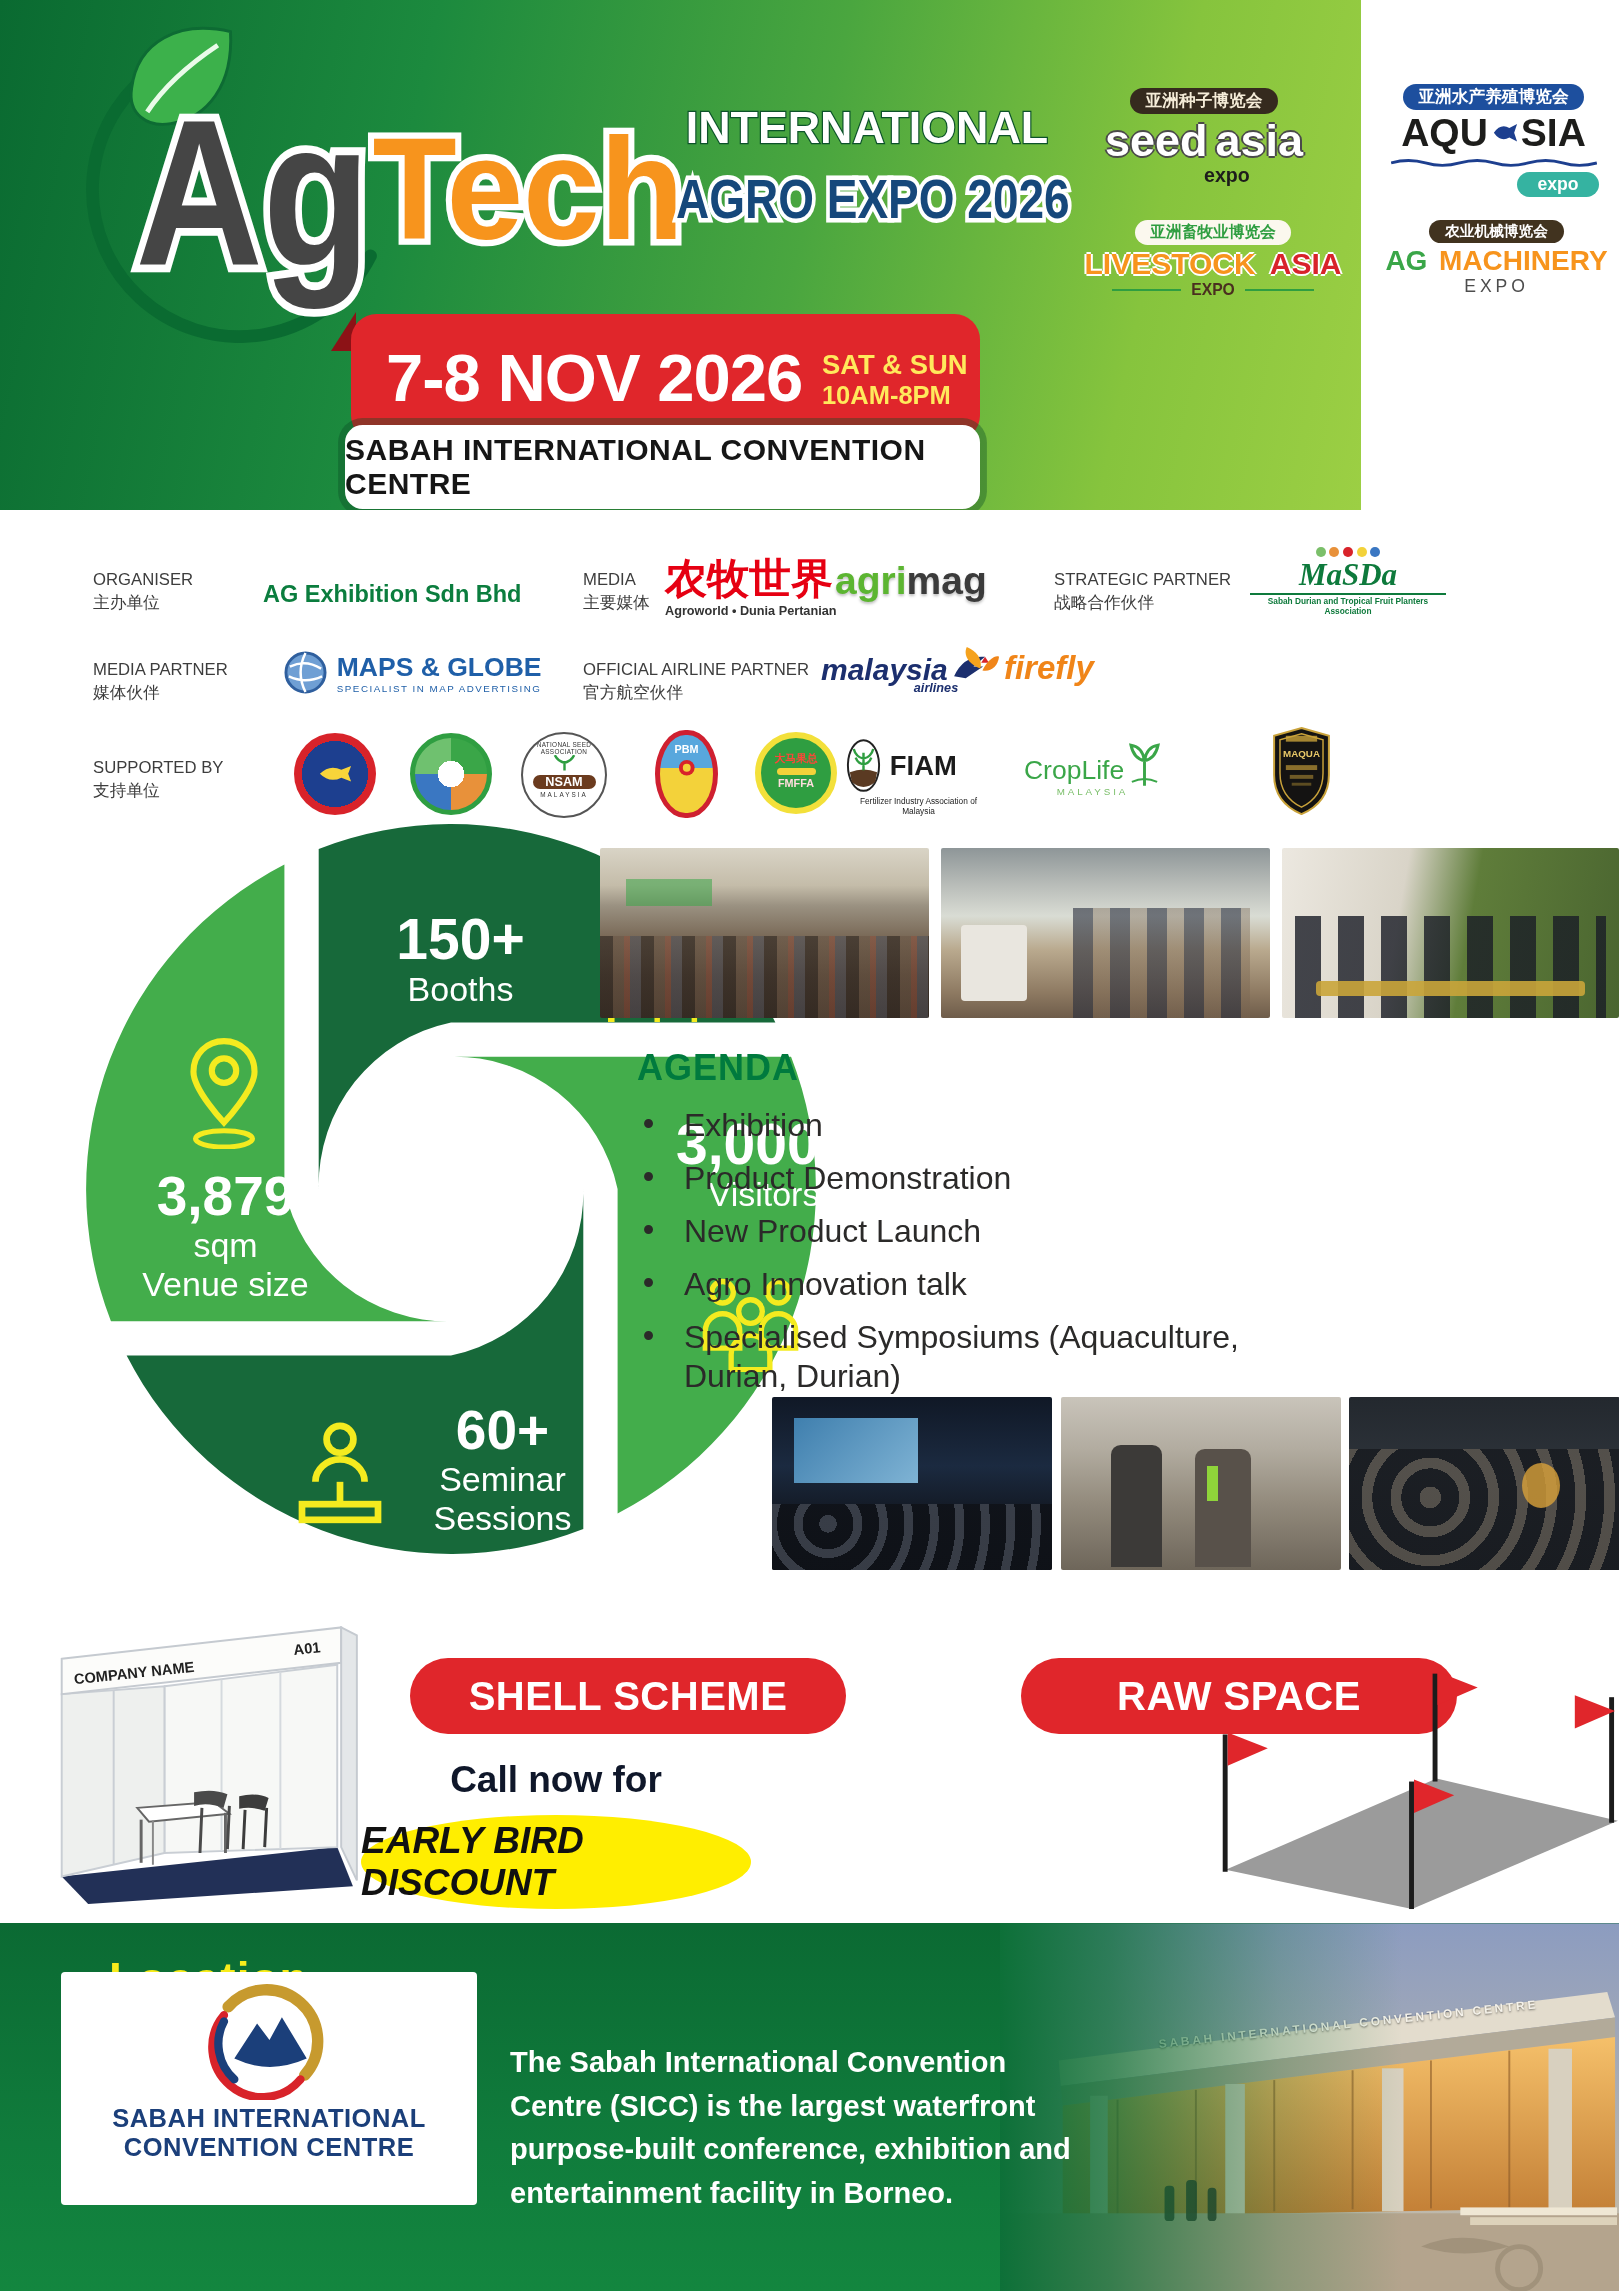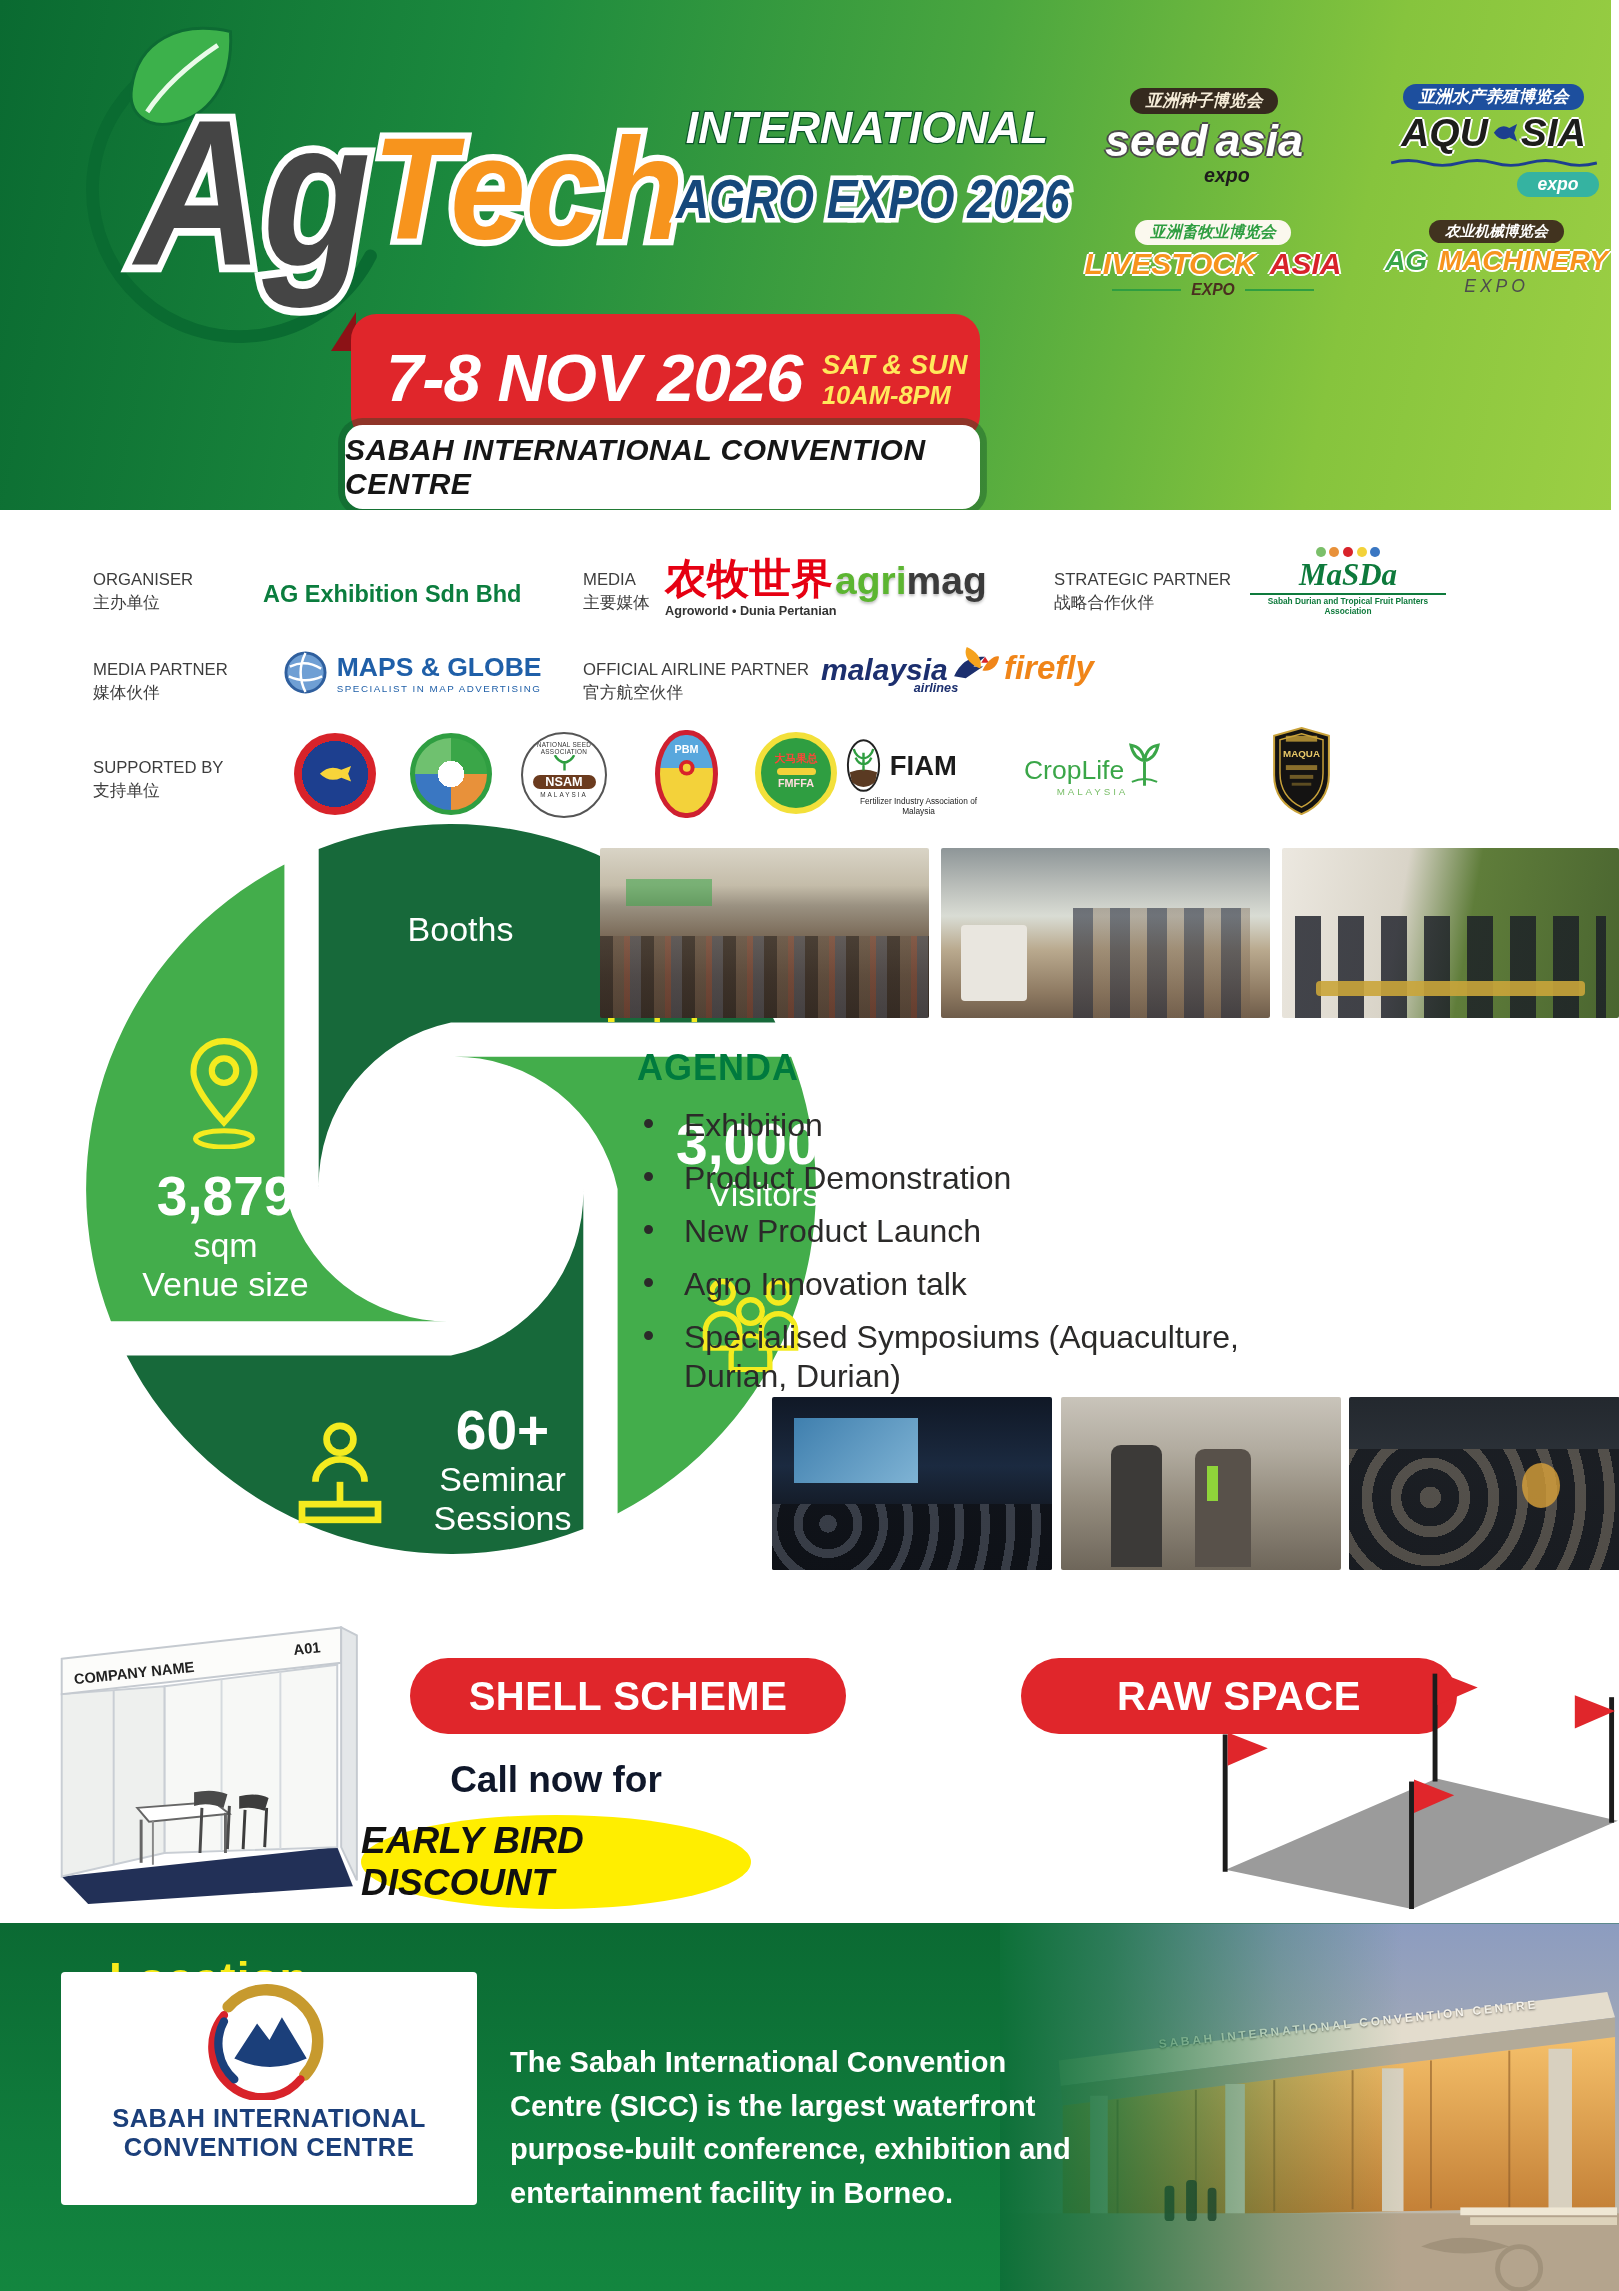--- a/index.html
+++ b/index.html
@@ -1,22 +1,22 @@
 <!DOCTYPE html>
 <html><head>
 <meta charset="utf-8">
 <style>
   html,body{margin:0;padding:0;background:#ffffff;}
   .page{position:relative;width:1619px;height:2292px;overflow:hidden;
         font-family:"Liberation Sans","DejaVu Sans",sans-serif;background:#fff;}
   .abs{position:absolute;}
 
   
-  .hero{position:absolute;left:0;top:0;width:1611px;height:510px;
-        background:linear-gradient(102deg,#0a6a31 0%,#1c8a3e 30%,#4aa63f 58%,#86c43d 82%,#9ccf44 100%);font-style:italic;}
+  .hero{position:absolute;left:0;top:0;width:1361px;height:510px;
+        background:linear-gradient(102deg,#0a6a31 0%,#1c8a3e 30%,#4aa63f 58%,#86c43d 82%,#9ccf44 100%);}
   .brandcard{position:absolute;text-align:center;}
   .brand-pill{display:inline-block;border-radius:15.7px;padding:2.9px 15.7px;font-size:16.7px;font-weight:bold;line-height:1.2;}
   .brand-words{font-weight:bold;line-height:1.05;margin-top:2.9px;}
   .outline-dark{text-shadow:-2px 0 0 #4a4a4a,2px 0 0 #4a4a4a,0 -2px 0 #4a4a4a,0 2px 0 #4a4a4a;}
   .outline-white{text-shadow:-2px 0 0 #fff,2px 0 0 #fff,0 -2px 0 #fff,0 2px 0 #fff;}
 
   .ribbon-fold{position:absolute;width:0;height:0;border-right:25.5px solid #8c1216;border-top:39px solid transparent;}
   .ribbon{position:absolute;background:#e0262b;border-radius:25.5px;display:flex;align-items:center;}
   .ribbon-date{font-weight:bold;color:#fff;font-size:67px;letter-spacing:-1px;padding-left:35px;white-space:nowrap;}
   .ribbon-side{margin-left:19.6px;color:#ffe95c;font-weight:bold;line-height:1.15;padding-top:3.9px;}
@@ -281,20 +281,21 @@
     <defs>
       <path id="blade" d="M 331 -170 L 0 -170 A 170 170 0 0 0 -135 0 L -135 -347 A 372 372 0 0 1 331 -170 Z"></path>
     </defs>
     <use href="#blade" fill="#17693a"></use>
     <use href="#blade" transform="rotate(90)" fill="#43ad4b"></use>
     <use href="#blade" transform="rotate(180)" fill="#17693a"></use>
     <use href="#blade" transform="rotate(270)" fill="#43ad4b"></use>
   </svg>
 
   <div class="stat" style="left:328px;top:910px;width:265px;">
+    <div class="val">150+</div>
     <div class="lbl">Booths</div>
   </div>
   <svg class="abs" style="left:600px;top:917px;" width="110" height="118" viewBox="0 0 100 108">
     <path d="M10 96 V14 H88 V60" fill="none" stroke="#f4eb1f" stroke-width="6"></path>
     <path d="M10 14 L28 30 H72 L88 14 M28 30 V72 M72 30 V52" fill="none" stroke="#f4eb1f" stroke-width="5"></path>
     <circle cx="68" cy="62" r="8" fill="none" stroke="#f4eb1f" stroke-width="5"></circle>
     <path d="M52 96 V82 H86 V96 M52 88 H86" fill="none" stroke="#f4eb1f" stroke-width="5"></path>
   </svg>
 
   <div class="stat" style="left:629px;top:1115px;width:270px;">

